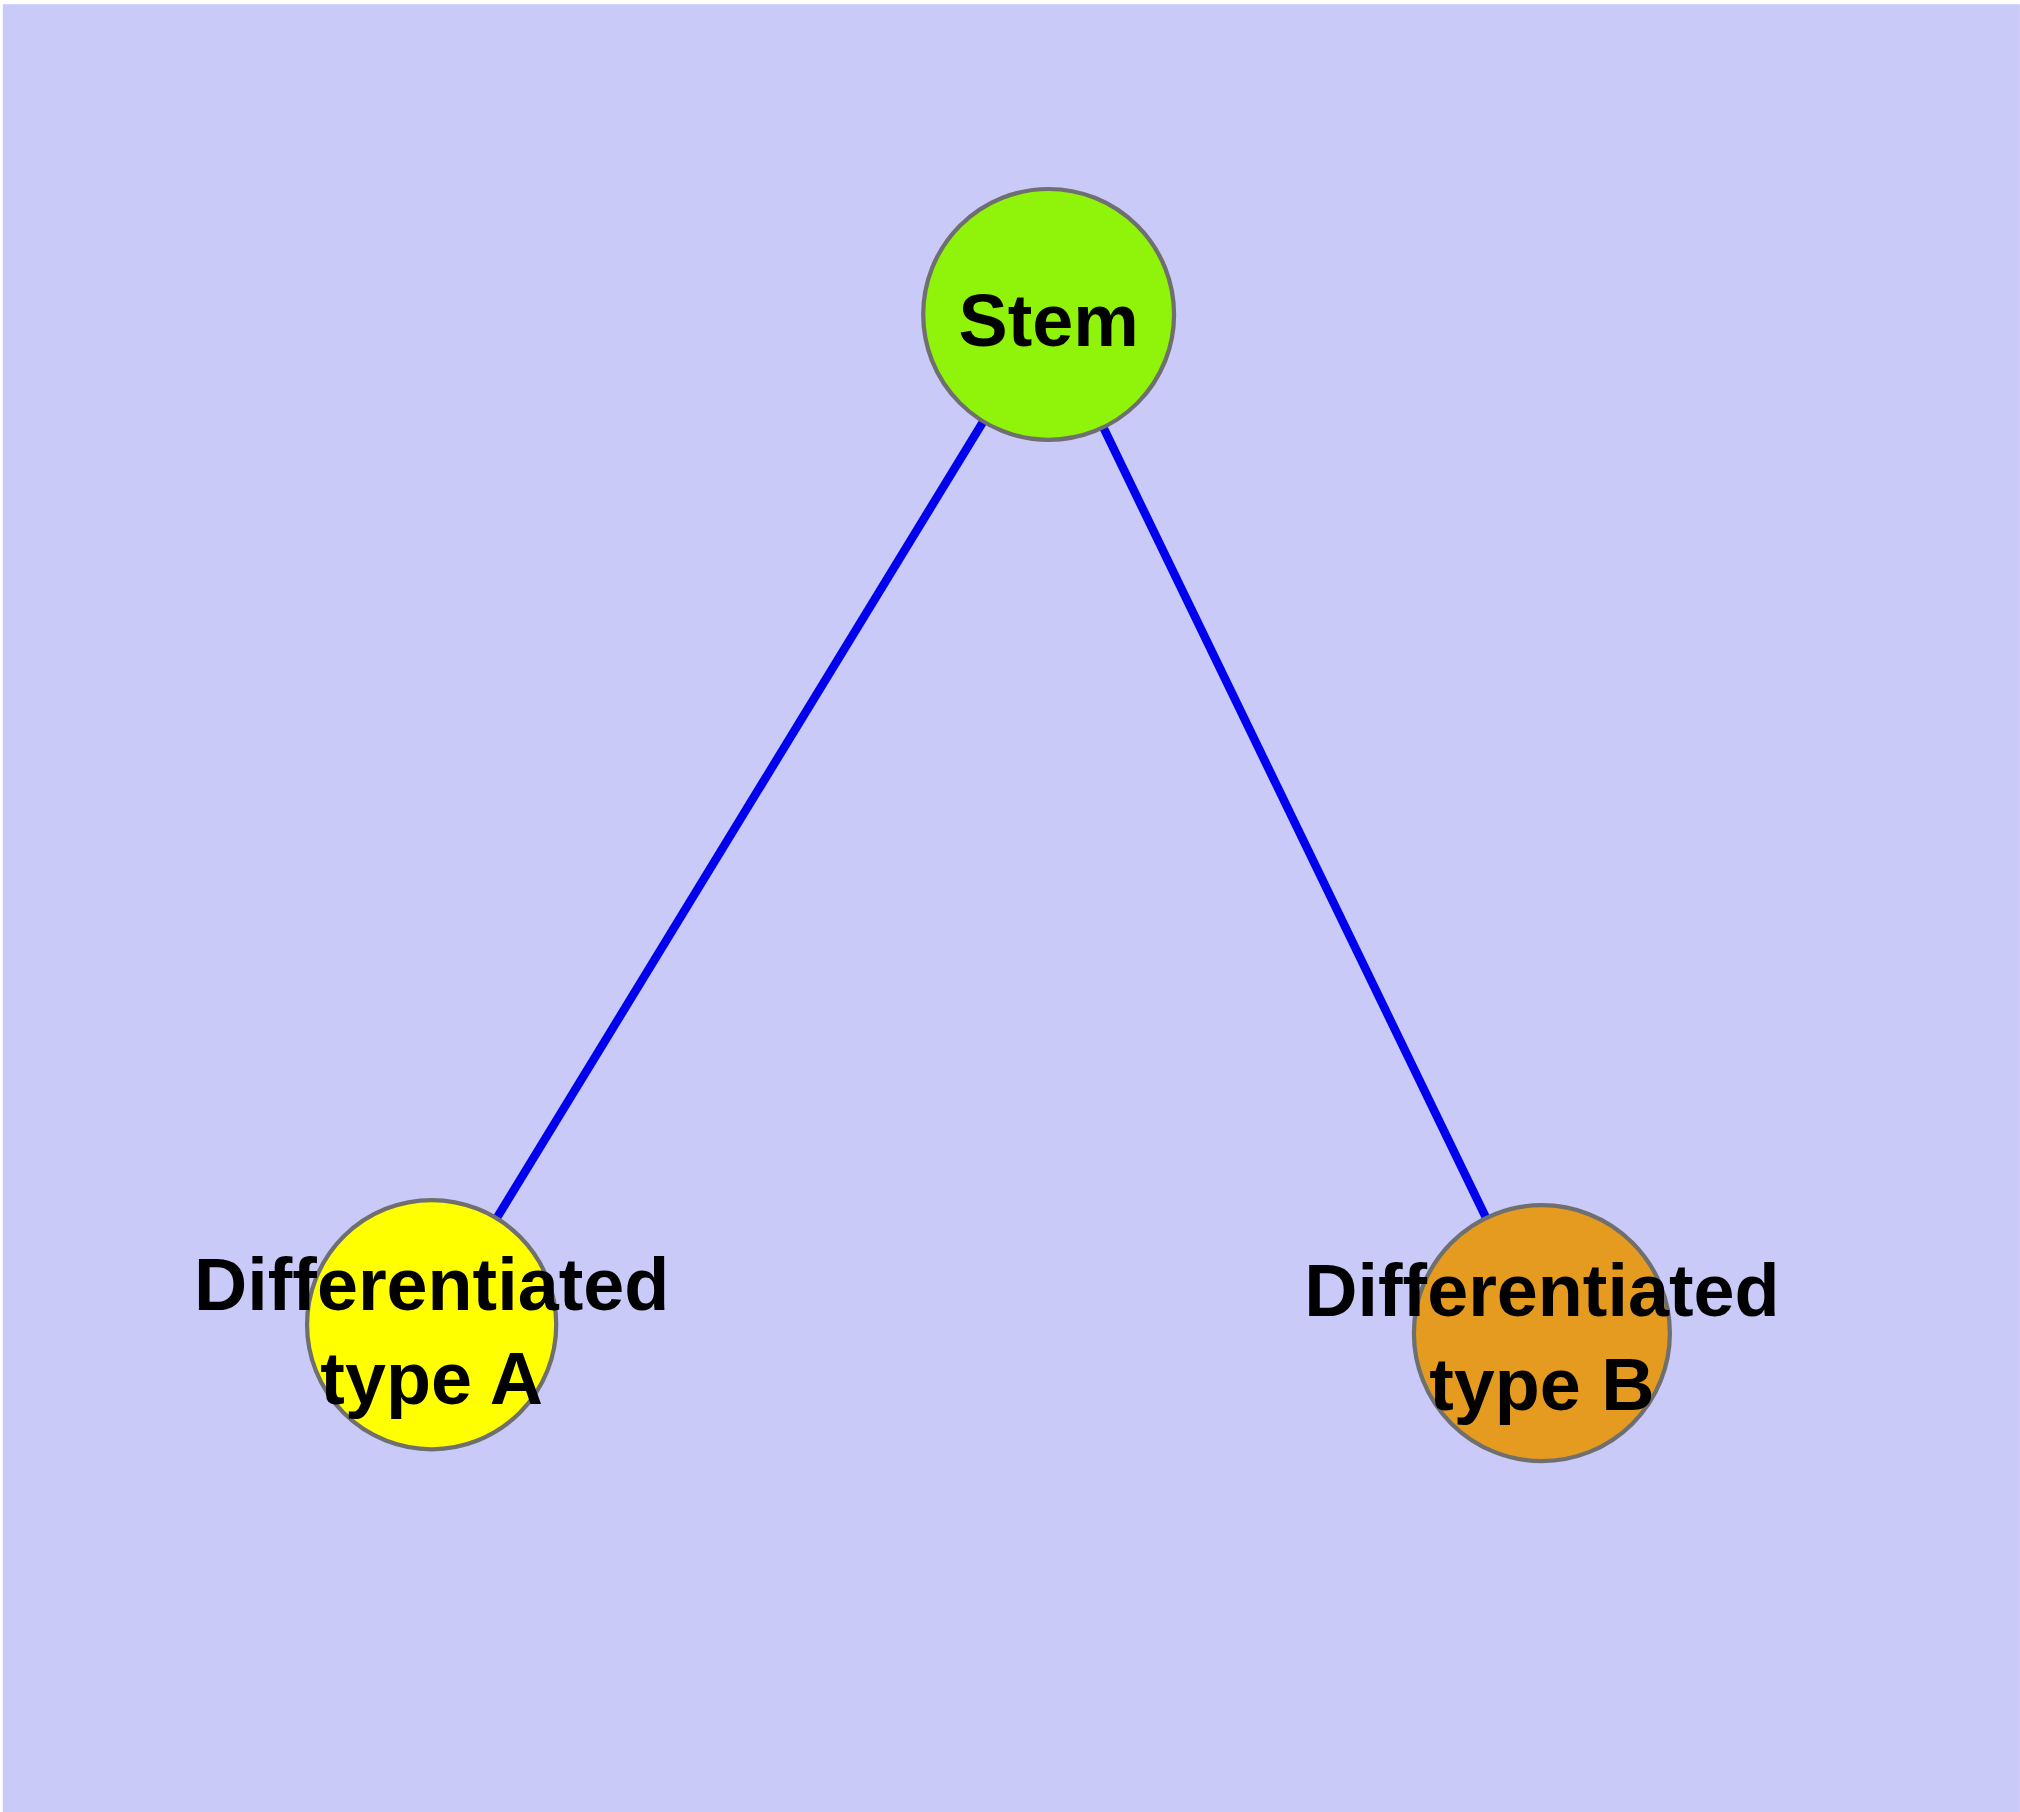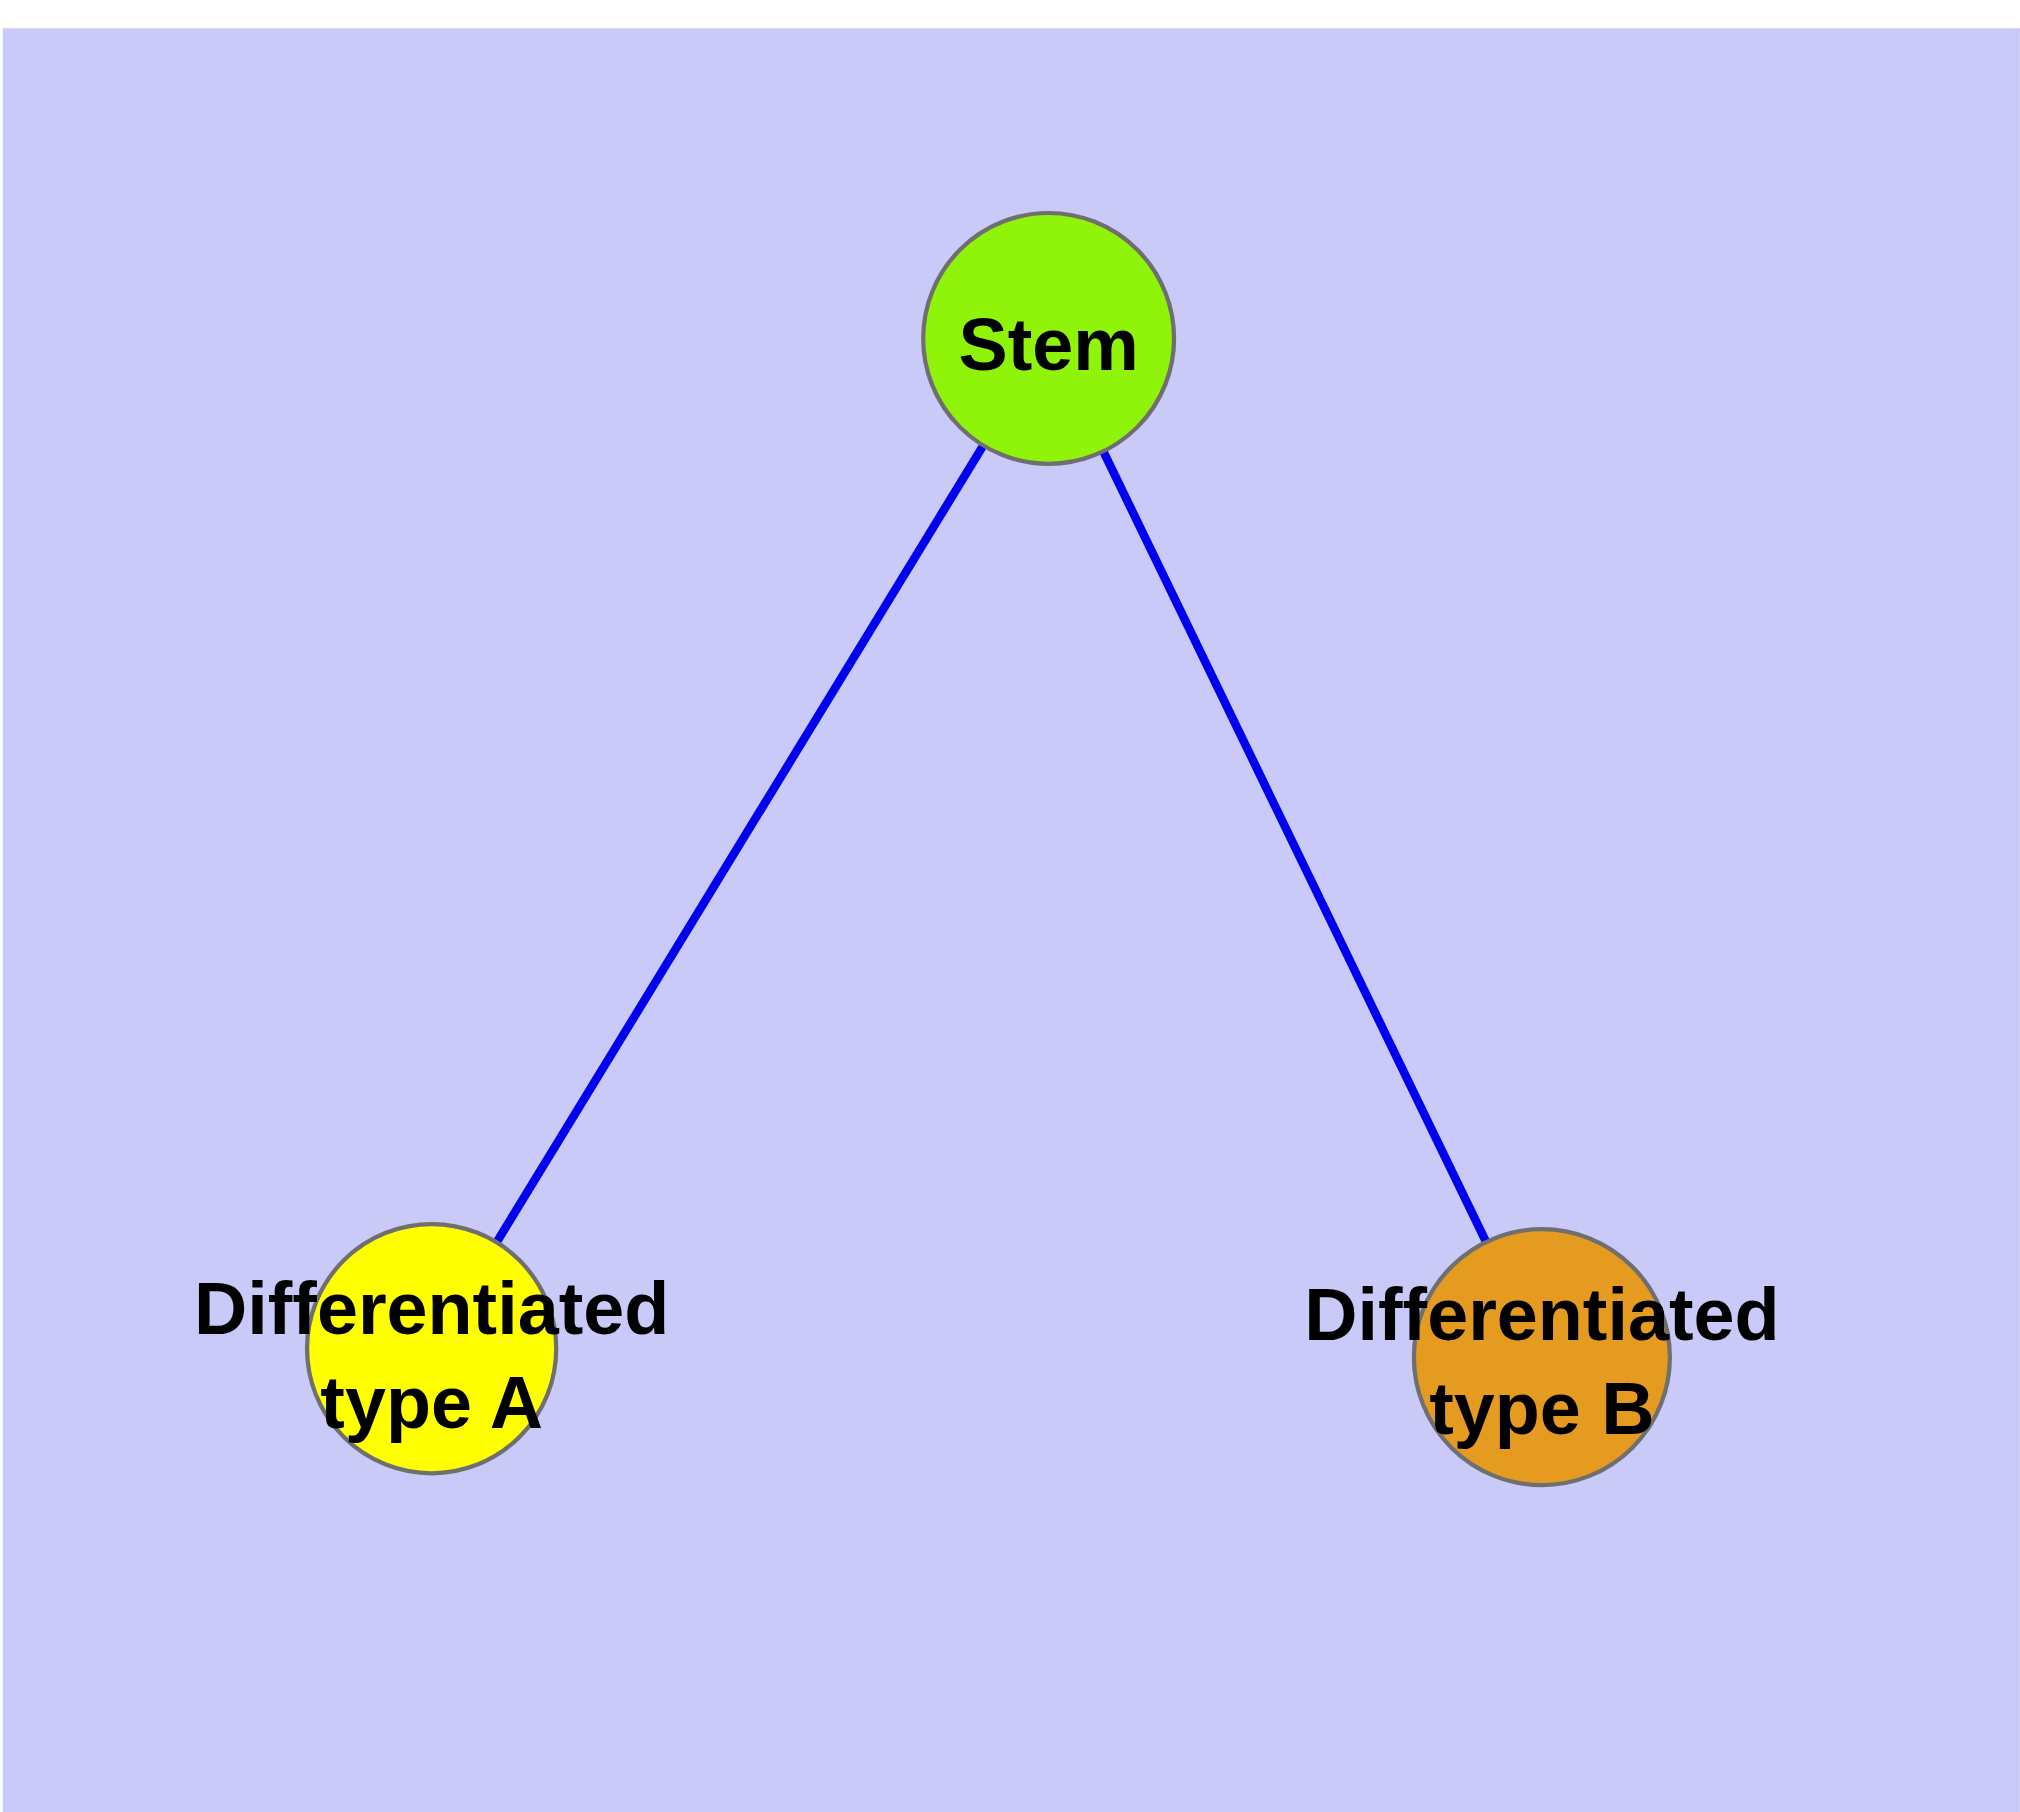--- a/index.html
+++ b/index.html
@@ -8,21 +8,20 @@
     width: 2021px;
     height: 1812px;
     overflow: hidden;
     background: #ffffff;
     font-family: "Liberation Sans", sans-serif;
   }
   .diagram-wrap {
     position: relative;
     width: 2021px;
     height: 1280px;
-    margin-top: 24px;
   }
   svg {
     display: block;
     width: 2021px;
     height: 1812px;
   }
   .node-label {
     font-family: "Liberation Sans", "DejaVu Sans", sans-serif;
     font-weight: bold;
   }

